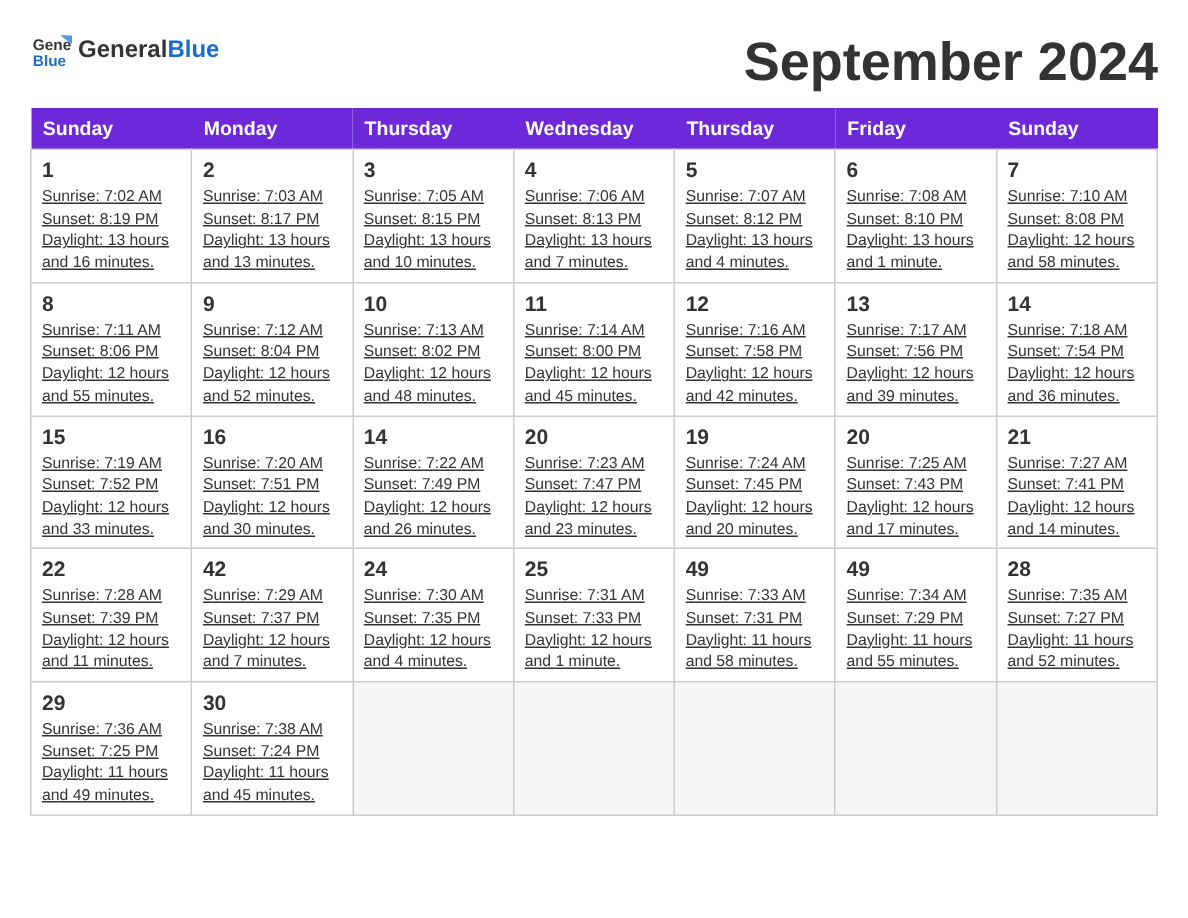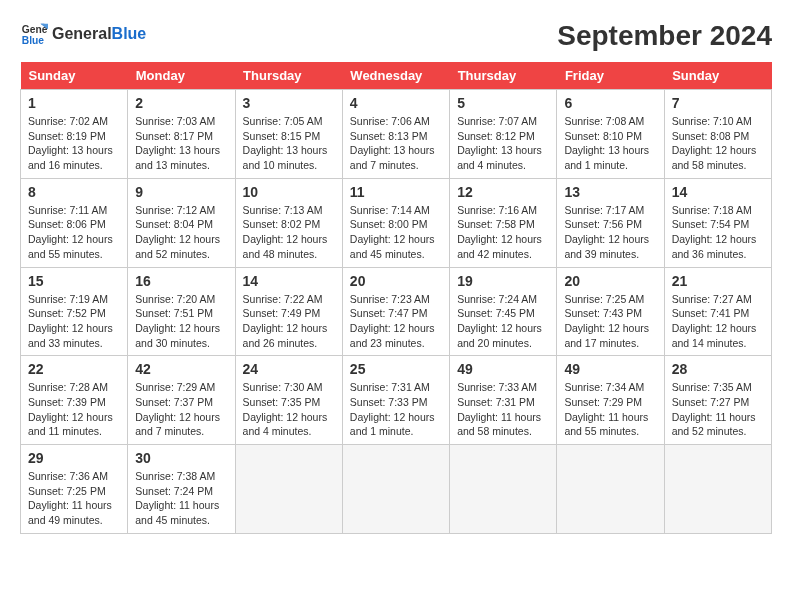--- a/index.html
+++ b/index.html
@@ -22,35 +22,35 @@
       gap: 4px;
     }
     .logo-icon {
       width: 28px;
       height: 28px;
     }
     .title-area {
       text-align: right;
     }
     .month-title {
-      font-size: 28px;
+      font-size: 36px;
       font-weight: bold;
       color: #333;
     }
     .location-title {
       font-size: 16px;
       color: #555;
     }
     table {
       width: 100%;
       border-collapse: collapse;
       table-layout: fixed;
     }
     th {
-      background-color: #ef4444;
+      background-color: #6d28d9;
       color: white;
       text-align: left;
       padding: 6px 8px;
       font-size: 13px;
       font-weight: bold;
     }
     td {
       border: 1px solid #ccc;
       vertical-align: top;
       padding: 5px 7px;
@@ -64,20 +64,21 @@
     }
     .day-num {
       font-size: 14px;
       font-weight: bold;
       margin-bottom: 3px;
     }
     .day-detail {
       line-height: 1.4;
       color: #333;
       font-size: 10.5px;
+      text-decoration: underline;
     }
     tr:nth-child(even) td:not(.empty) {
       background: #fff;
     }
     tr td {
       background: #fff;
     }
   </style>
 </head>
 <body>

